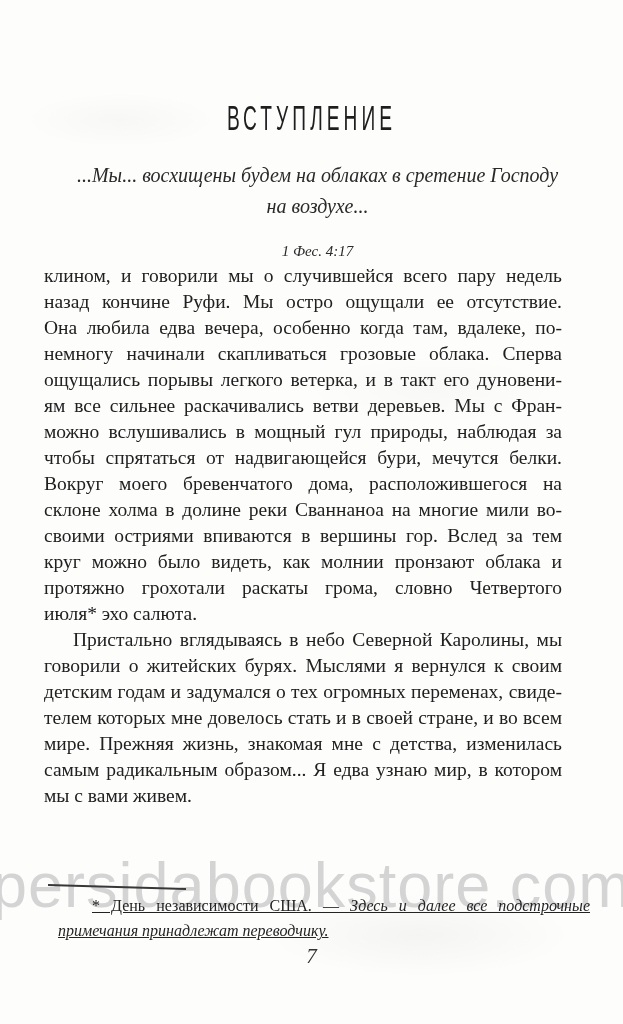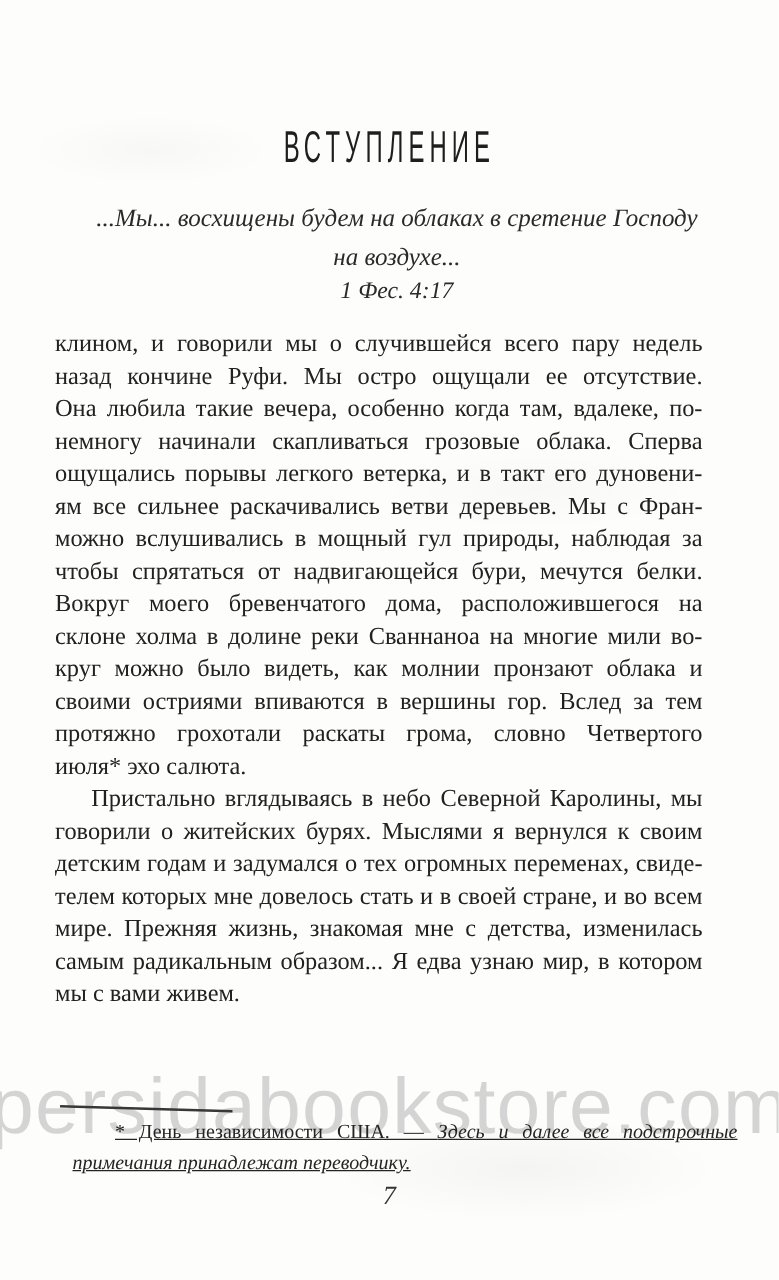--- a/index.html
+++ b/index.html
@@ -48,22 +48,22 @@
     top: 160px;
     left: 12px;
     right: 0;
     text-align: center;
     font-style: italic;
     font-size: 20px;
     line-height: 31px;
     color: #2a2a2a;
   }
   .ep-ref {
-    font-size: 19px;
-    margin-top: 0;
+    font-size: 15px;
+    margin-top: 18px;
     line-height: 22px;
   }
 
   .body-text {
     position: absolute;
     top: 263px;
     left: 44px;
     width: 518px;
     font-size: 19.5px;
     line-height: 26px;
@@ -138,30 +138,30 @@
   <div class="epigraph">
     <div class="ep-line">...Мы... восхищены будем на облаках в сретение Господу</div>
     <div class="ep-line">на воздухе...</div>
     <div class="ep-ref">1 Фес. 4:17</div>
   </div>
 
   <div class="body-text">
     <div class="para">
         <div class="line">клином, и говорили мы о случившейся всего пару недель</div>
         <div class="line">назад кончине Руфи. Мы остро ощущали ее отсутствие.</div>
-        <div class="line">Она любила такие вечера, особенно когда там, вдалеке, по-</div>
+        <div class="line">Она любила едва вечера, особенно когда там, вдалеке, по-</div>
         <div class="line">немногу начинали скапливаться грозовые облака. Сперва</div>
         <div class="line">ощущались порывы легкого ветерка, и в такт его дуновени-</div>
         <div class="line">ям все сильнее раскачивались ветви деревьев. Мы с Фран-</div>
         <div class="line">можно вслушивались в мощный гул природы, наблюдая за</div>
         <div class="line">чтобы спрятаться от надвигающейся бури, мечутся белки.</div>
         <div class="line">Вокруг моего бревенчатого дома, расположившегося на</div>
         <div class="line">склоне холма в долине реки Сваннаноа на многие мили во-</div>
+        <div class="line">своими остриями впиваются в вершины гор. Вслед за тем</div>
         <div class="line">круг можно было видеть, как молнии пронзают облака и</div>
-        <div class="line">своими остриями впиваются в вершины гор. Вслед за тем</div>
         <div class="line">протяжно грохотали раскаты грома, словно Четвертого</div>
         <div class="line last">июля* эхо салюта.</div>
       </div>
     <div class="para">
         <div class="line first">Пристально вглядываясь в небо Северной Каролины, мы</div>
         <div class="line">говорили о житейских бурях. Мыслями я вернулся к своим</div>
         <div class="line">детским годам и задумался о тех огромных переменах, свиде-</div>
         <div class="line">телем которых мне довелось стать и в своей стране, и во всем</div>
         <div class="line">мире. Прежняя жизнь, знакомая мне с детства, изменилась</div>
         <div class="line">самым радикальным образом... Я едва узнаю мир, в котором</div>

